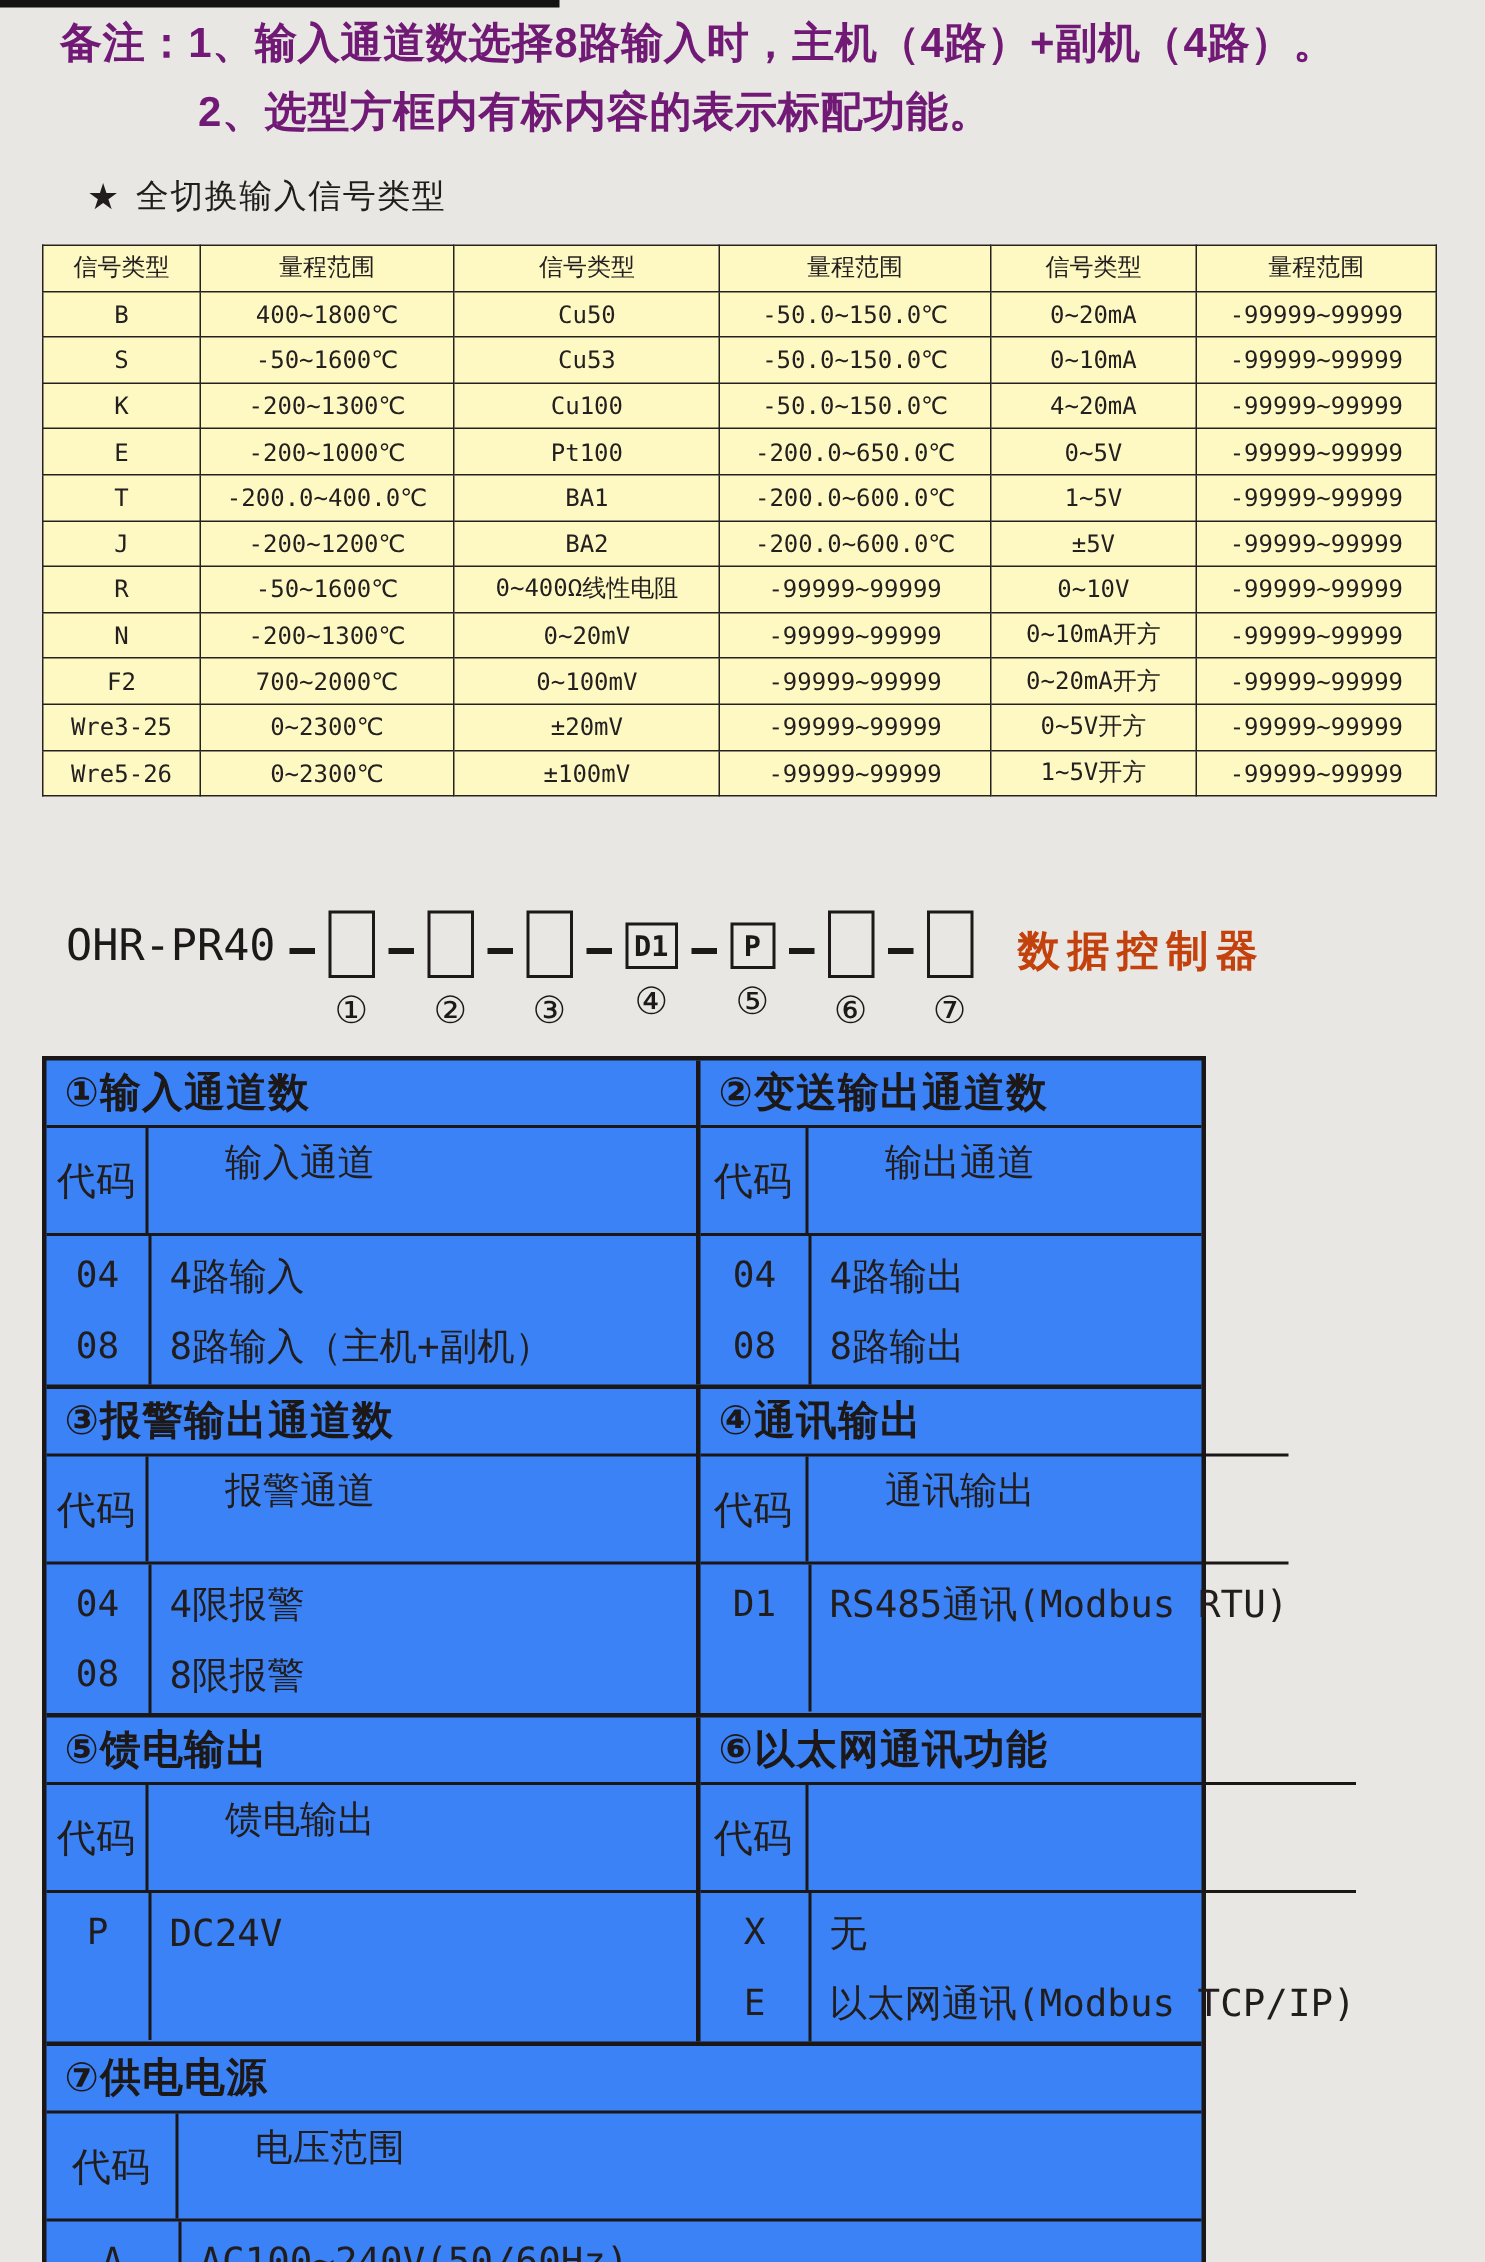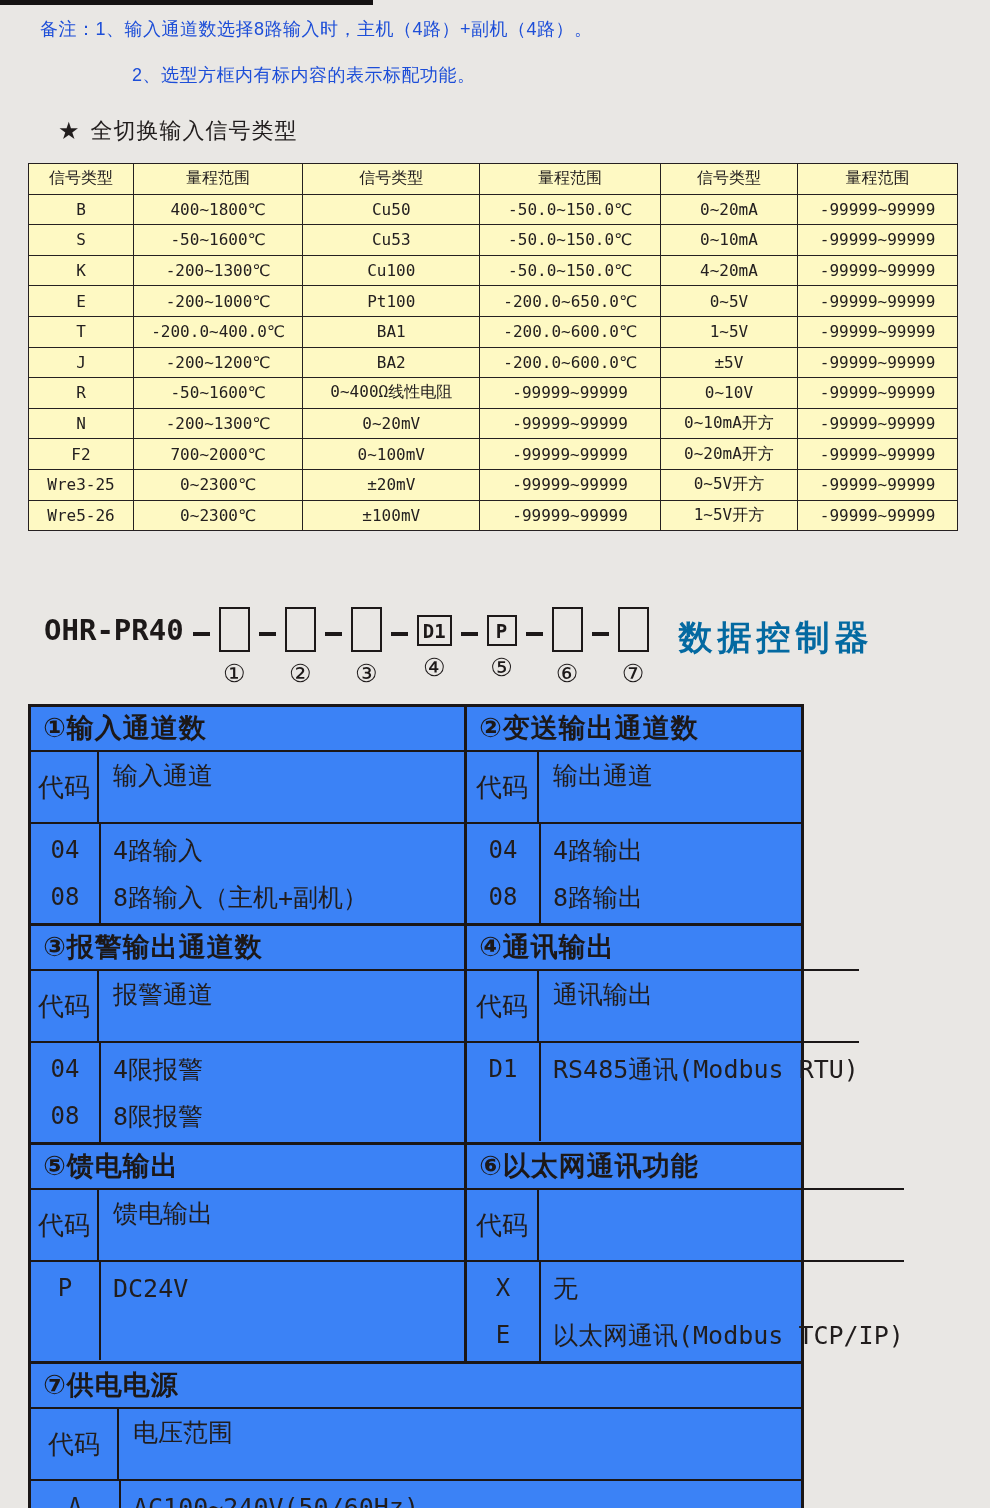--- a/index.html
+++ b/index.html
@@ -8,21 +8,21 @@
     background:#e9e7e4;
     color:#262121;
     font-family:"Liberation Sans","DejaVu Sans",sans-serif;
     position:relative;
     height:1508px;
     overflow:hidden;
   }
   .top-bar { position:absolute; top:0; left:0; width:373px; height:5px; background:#151212; }
 
   
-  .notes { padding:14px 0 0 40px; font-size:18px; letter-spacing:0.5px; color:#1d4ed8; }
+  .notes { padding:14px 0 0 40px; font-size:28px; letter-spacing:0.5px; color:#701a75;font-weight:bold; }
   .notes .line { display:flex; line-height:30px; }
   .notes .line2 { margin-left:92px; margin-top:16px; }
 
   .star-line { margin:26px 0 0 58px; font-size:22px; color:#211d1d; letter-spacing:1px; display:flex; align-items:center; gap:10px; }
   .star { font-size:24px; }
 
   
   table.signal { width:930px; margin:17px 0 0 28px; border-collapse:collapse; background:#fef9c3; }
   table.signal th, table.signal td {
     border:1.7px solid #262121;
@@ -30,41 +30,41 @@
     font-size:16px; padding:0 2px;
     font-family:"DejaVu Sans Mono","DejaVu Sans","Liberation Sans",sans-serif;
     color:#242020; white-space:nowrap; font-weight:500;
   }
   table.signal th { font-weight:500; }
 
   
   .model-row { display:flex; align-items:flex-start; margin:76px 0 0 44px; }
   .model-prefix {
     font-family:"DejaVu Sans Mono","Liberation Mono",monospace;
-    font-size:29px; font-weight:bold; letter-spacing:0px; margin-top:6px; color:#1d1919;
+    font-size:29px; font-weight:normal; letter-spacing:0px; margin-top:6px; color:#1d1919;
   }
   #slots { display:flex; align-items:flex-start; }
   .dash { width:17px; height:3.4px; background:#1d1919; margin:25px 9px 0 9px; }
   .slot-col { display:flex; flex-direction:column; align-items:center; }
   .mbox { border:2.4px solid #1d1919; background:transparent; display:flex; align-items:center; justify-content:center;
           font-family:"DejaVu Sans Mono","Liberation Mono",monospace; font-weight:bold; color:#1d1919; }
   .mbox.empty { width:31px; height:45px; }
   .mbox.filled { min-width:30px; height:31px; padding:0 4px; font-size:19px; margin-top:8px; }
   .slot-num { margin-top:7px; font-size:25px; color:#1d1919; font-family:"DejaVu Sans","Liberation Sans",sans-serif; }
-  .model-suffix { font-size:34px; font-weight:bold; letter-spacing:5px; margin:8px 0 0 30px; color:#0369a1; }
+  .model-suffix { font-size:28px; font-weight:bold; letter-spacing:5px; margin:8px 0 0 30px; color:#c2410c; }
 
   
   .sel-table { width:776px; margin:16px 0 0 28px; border:3.5px solid #1b1717; background:#3b82f6; }
   .sel-pair { display:grid; grid-template-columns:433px 1fr; border-bottom:3px solid #1b1717; }
   .sel-right { border-left:3px solid #1b1717; }
   .sec-title { font-size:27px; font-weight:bold; letter-spacing:1px; color:#1c1818;
                padding:6px 8px 6px 12px; line-height:31px; border-bottom:2.6px solid #1b1717; }
   .sec-head { display:grid; grid-template-columns:var(--codew) 1fr; border-bottom:2.6px solid #1b1717; }
   .sec-head .hcode { border-right:2.2px solid #1b1717; text-align:center; font-size:26px; line-height:30px; padding:20px 0; color:#211d1d; }
-  .sec-head .hlabel { font-size:25px; line-height:30px; padding:8px 0 20px 14px; color:#211d1d; }
+  .sec-head .hlabel { font-size:25px; line-height:30px; padding:8px 0 20px 14px; color:#211d1d;margin-left:37px; }
   .sec-body { position:relative; min-height:98px; padding:3px 0 2px 0; }
   .sec-body::after { content:""; position:absolute; left:var(--codew); top:0; bottom:0; width:2.2px; background:#1b1717; }
   .sec-row { display:grid; grid-template-columns:var(--codew) 1fr; height:47px; }
   .sec-row .rcode { text-align:center; font-size:24px; line-height:47px;
                     font-family:"DejaVu Sans Mono","DejaVu Sans",sans-serif; font-weight:500; color:#211d1d; }
   .sec-row .rvalue { font-size:25px; line-height:47px; padding-left:14px; white-space:nowrap;
                      font-family:"DejaVu Sans Mono","DejaVu Sans","Liberation Sans",sans-serif; color:#211d1d; }
   .sel-full { border-bottom:none; }
   .sel-full .sec-body { min-height:92px; }
   .section { --codew:68px; }

